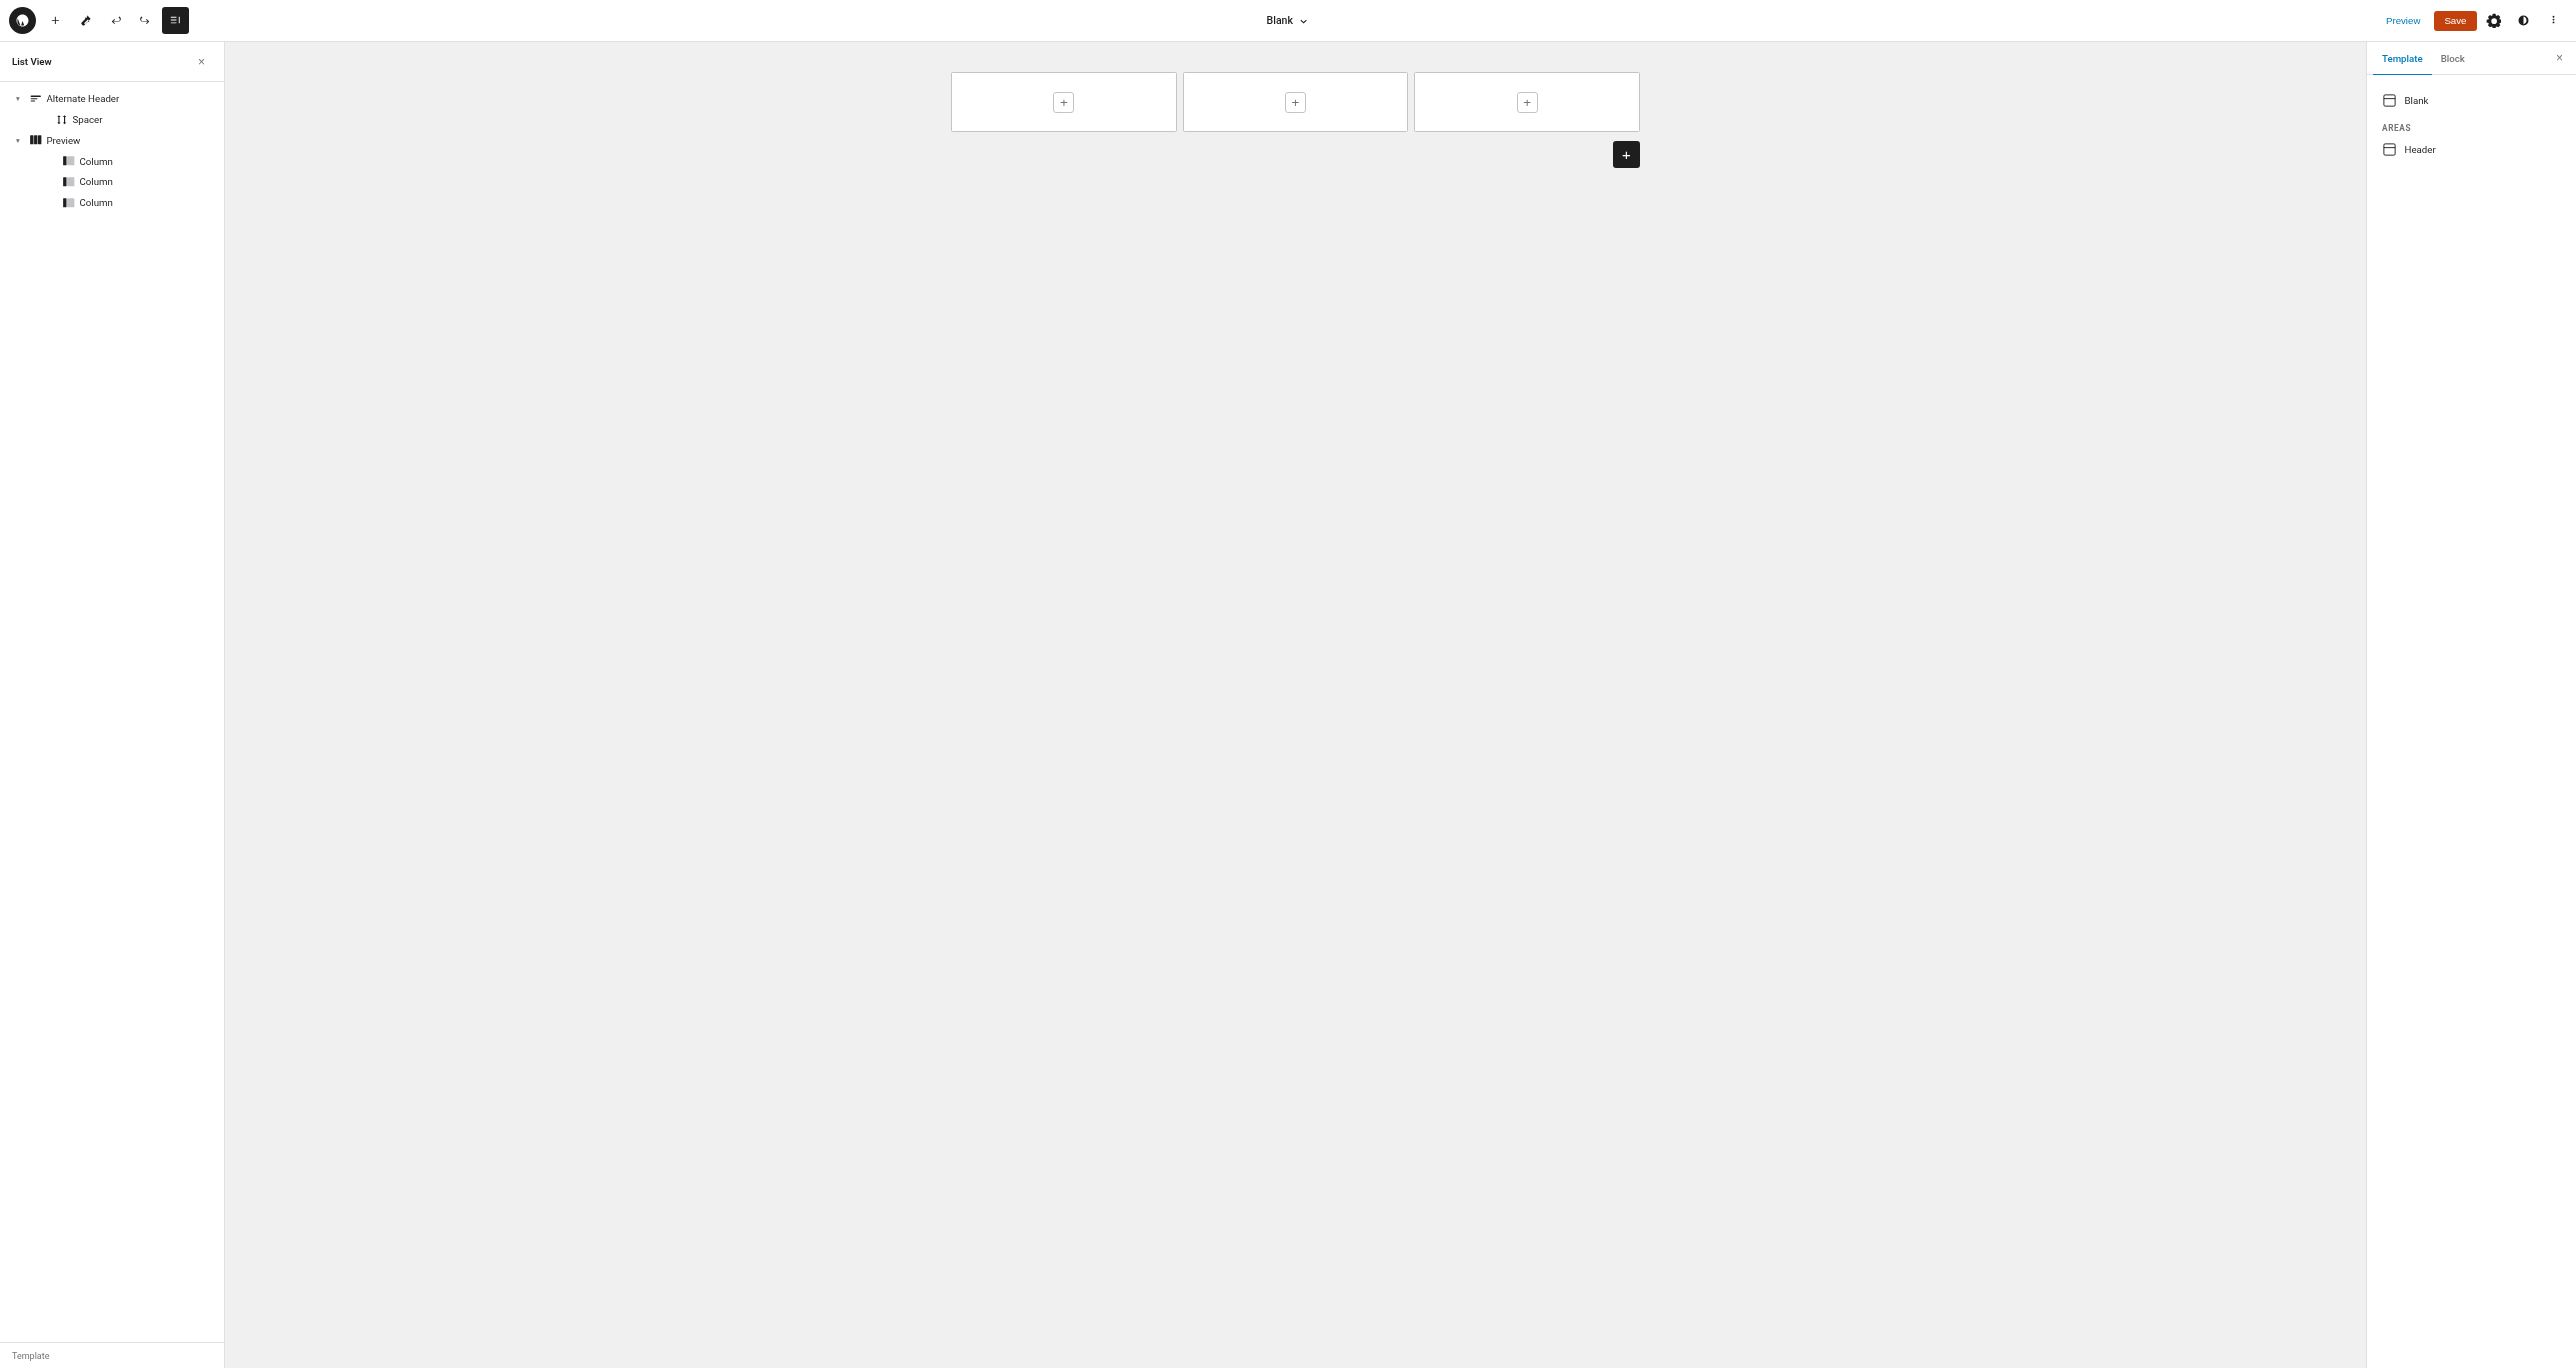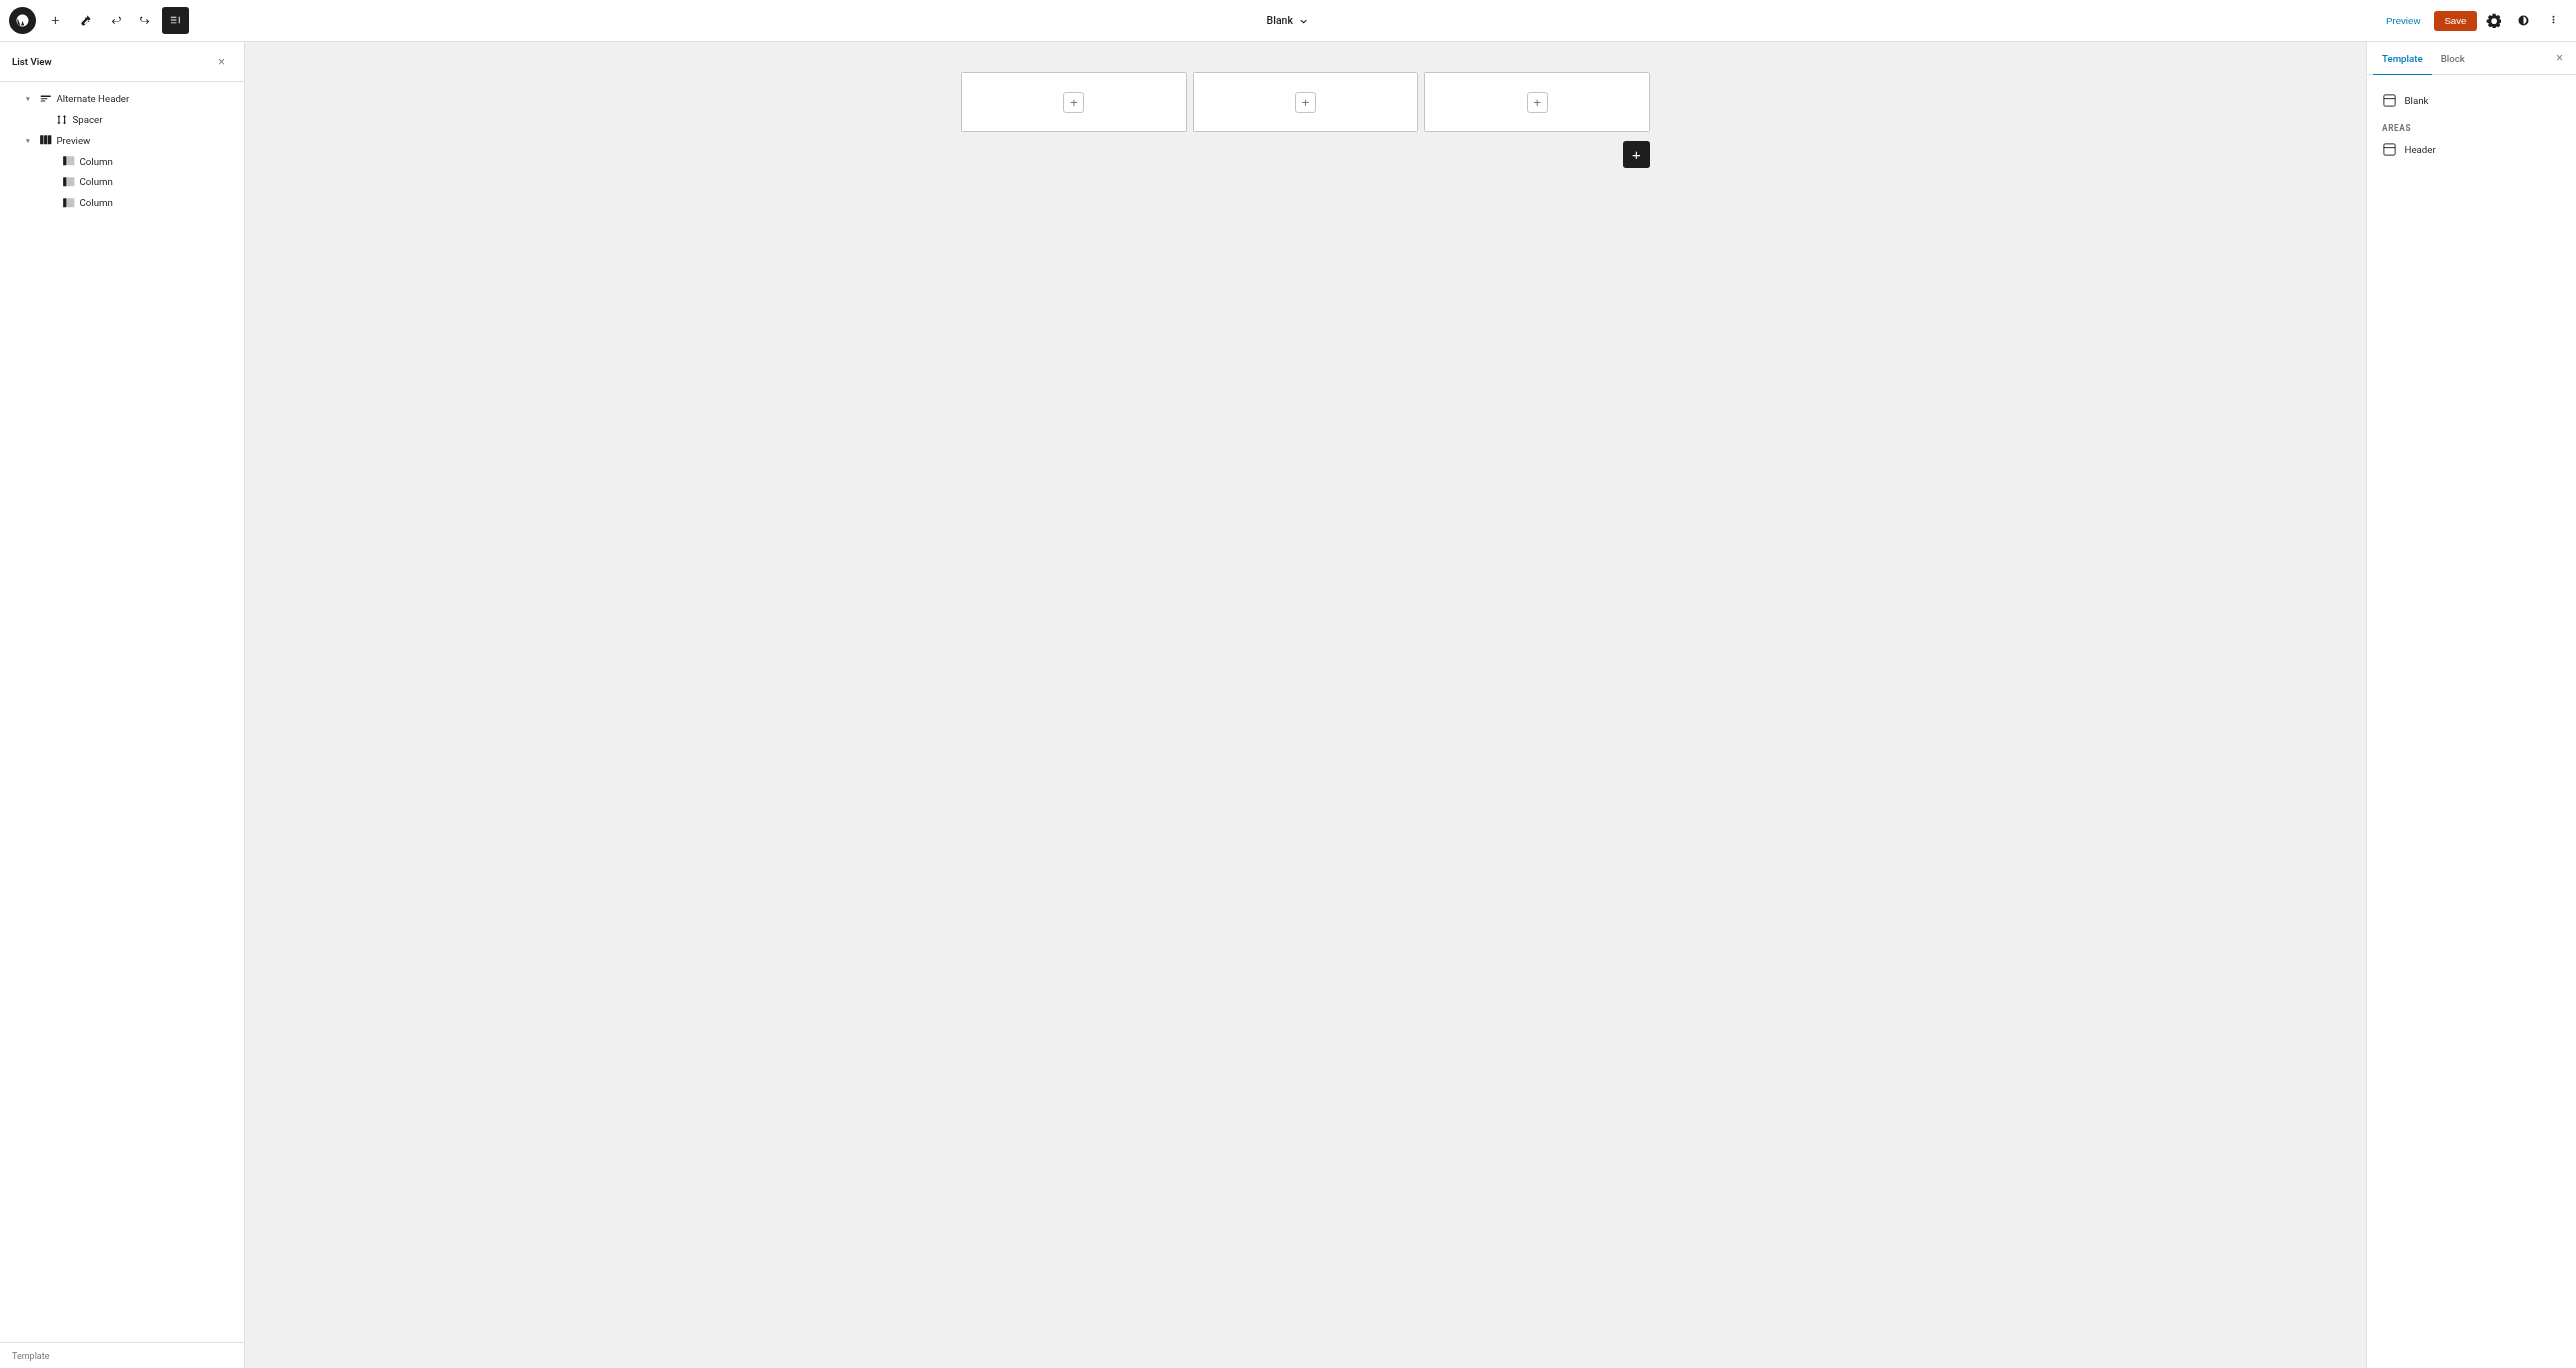--- a/index.html
+++ b/index.html
@@ -104,21 +104,21 @@
 
     
     #main {
       display: flex;
       flex: 1;
       overflow: hidden;
     }
 
     
     #sidebar {
-      width: 245px;
+      width: 225px;
       border-right: 0.7px solid #e0e0e0;
       display: flex;
       flex-direction: column;
       flex-shrink: 0;
       background: #fff;
     }
 
     .sidebar-header {
       display: flex;
       align-items: center;
@@ -154,21 +154,21 @@
     .tree-item {
       display: flex;
       align-items: center;
       gap: 4.5px;
       padding: 3.7px 12px;
       cursor: pointer;
       font-size: 9.7px;
       color: #1e1e1e;
     }
 
-    .tree-item.level-0 { padding-left: 22px; }
+    .tree-item.level-0 { padding-left: 12px; }
     .tree-item.level-1 { padding-left: 38px; }
     .tree-item.level-2 { padding-left: 45px; }
 
     .chevron {
       width: 12px;
       height: 12px;
       display: flex;
       align-items: center;
       justify-content: center;
       flex-shrink: 0;

